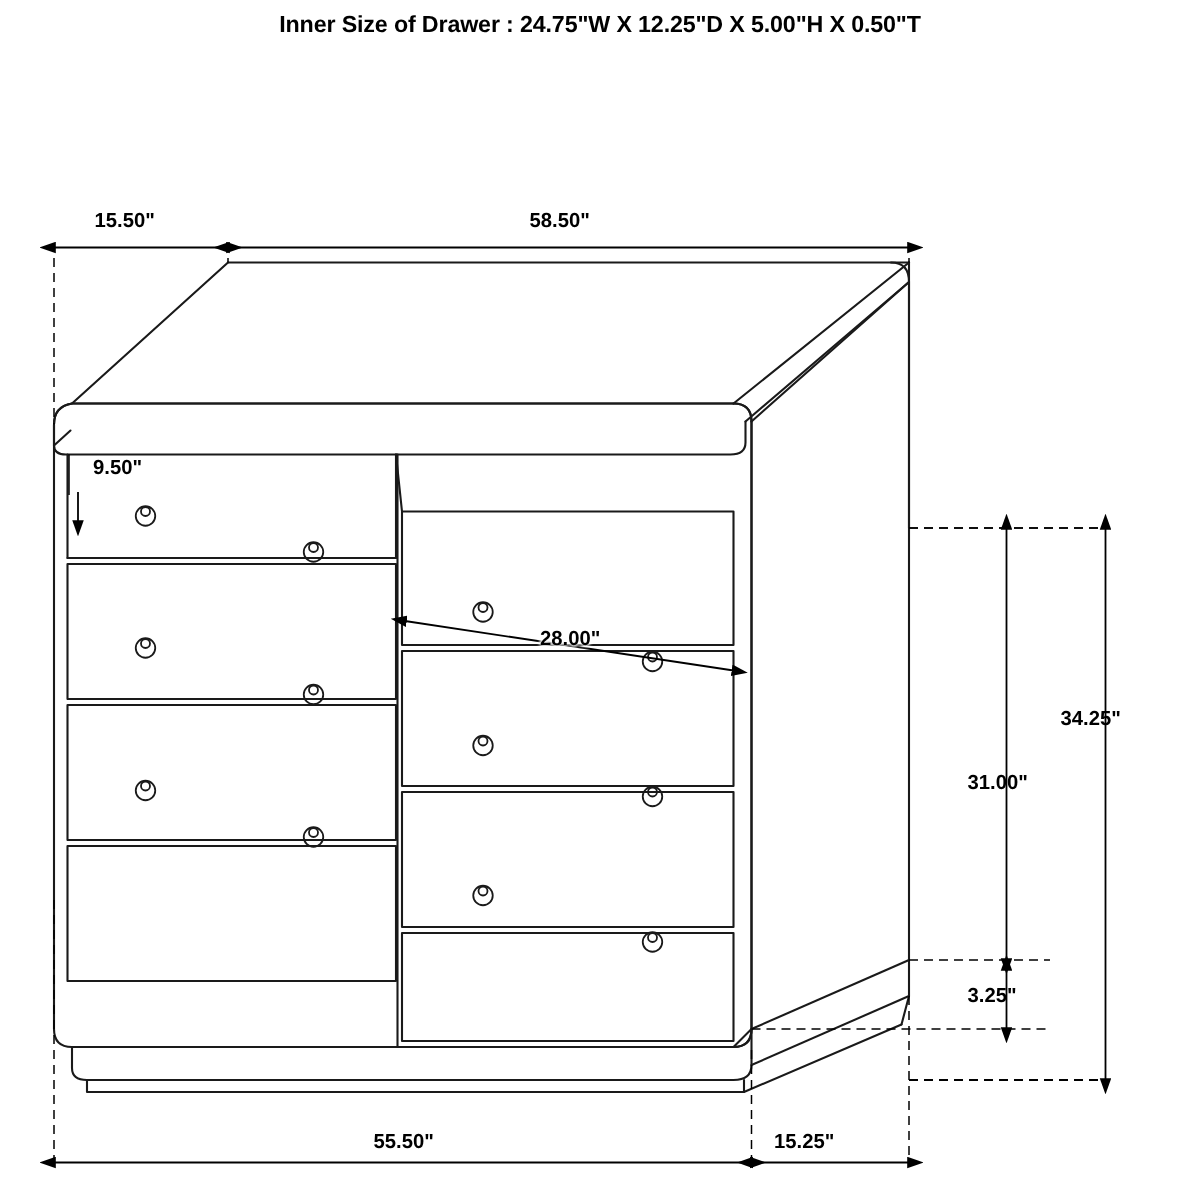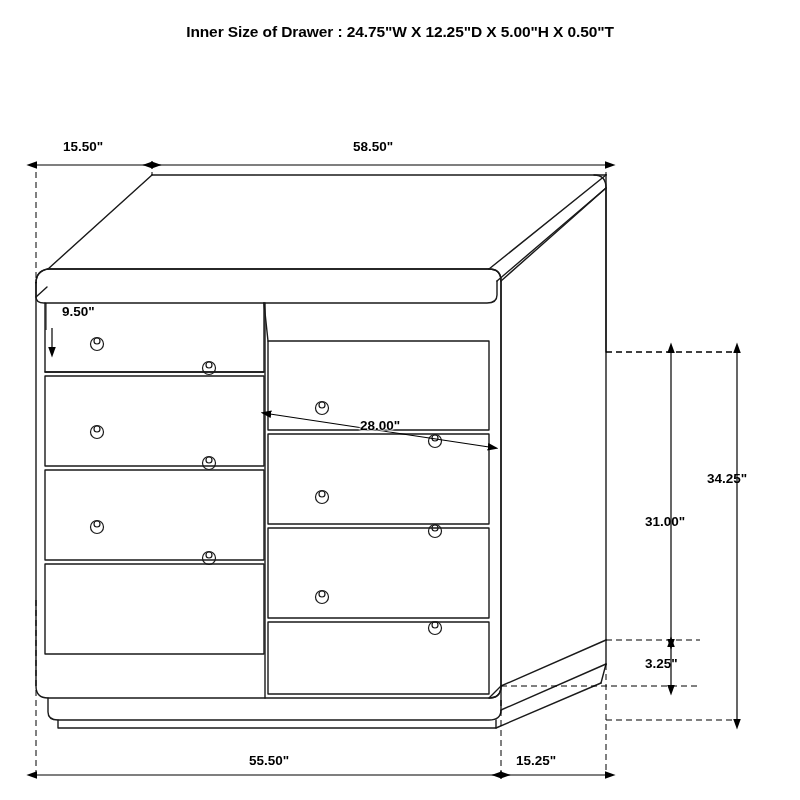--- a/index.html
+++ b/index.html
@@ -15,21 +15,21 @@
     position: relative;
     overflow: hidden;
   }
   #stage {
     position: relative;
     width: 800px;
     height: 800px;
   }
   .title {
     position: absolute;
-    top: 23px;
+    top: 8px;
     left: 0;
     width: 800px;
     text-align: center;
     font-size: 15.5px;
     font-weight: bold;
     letter-spacing: -0.1px;
   }
   svg.diagram {
     position: absolute;
     left: 0;

